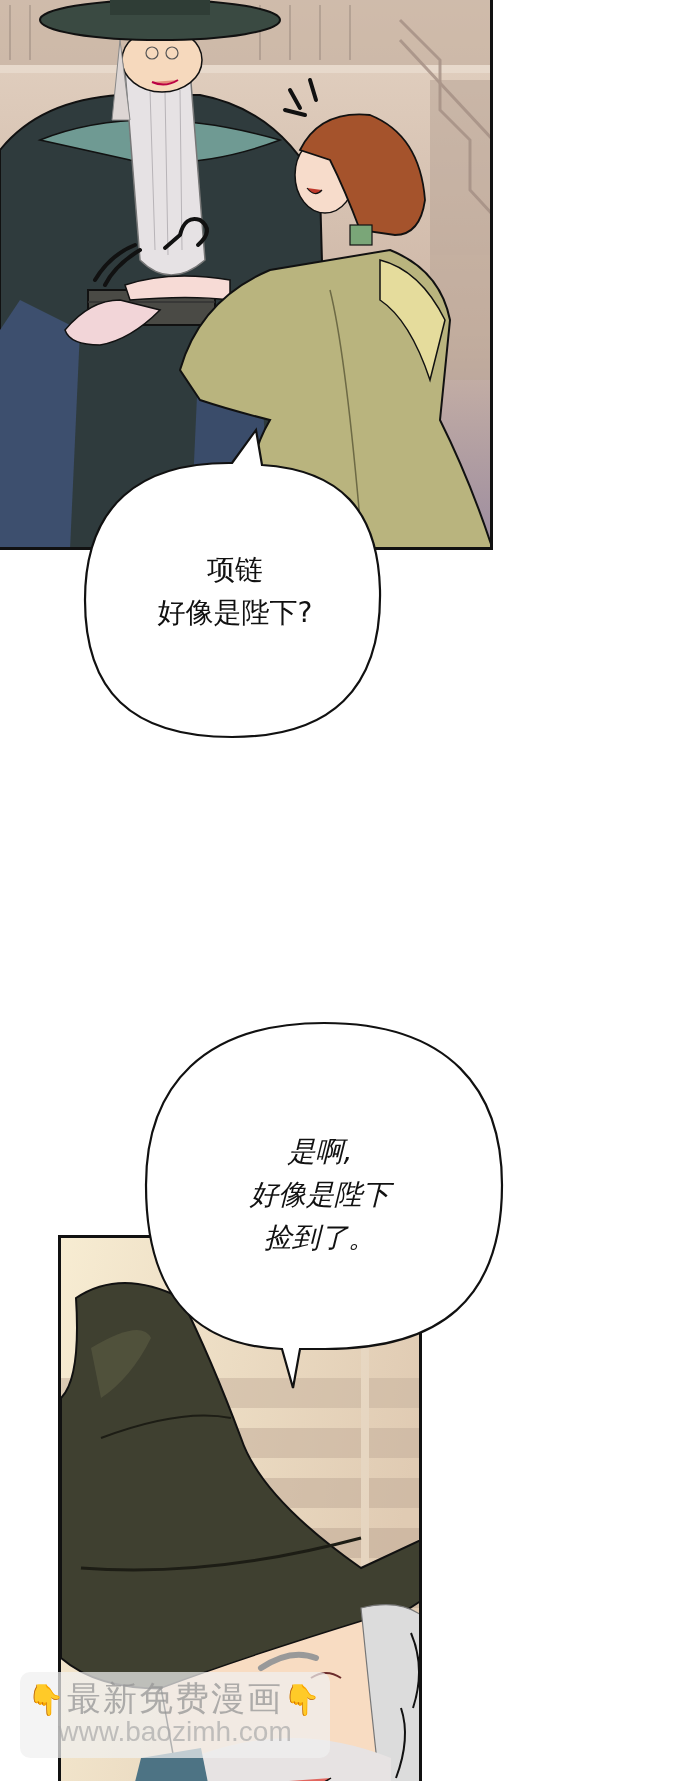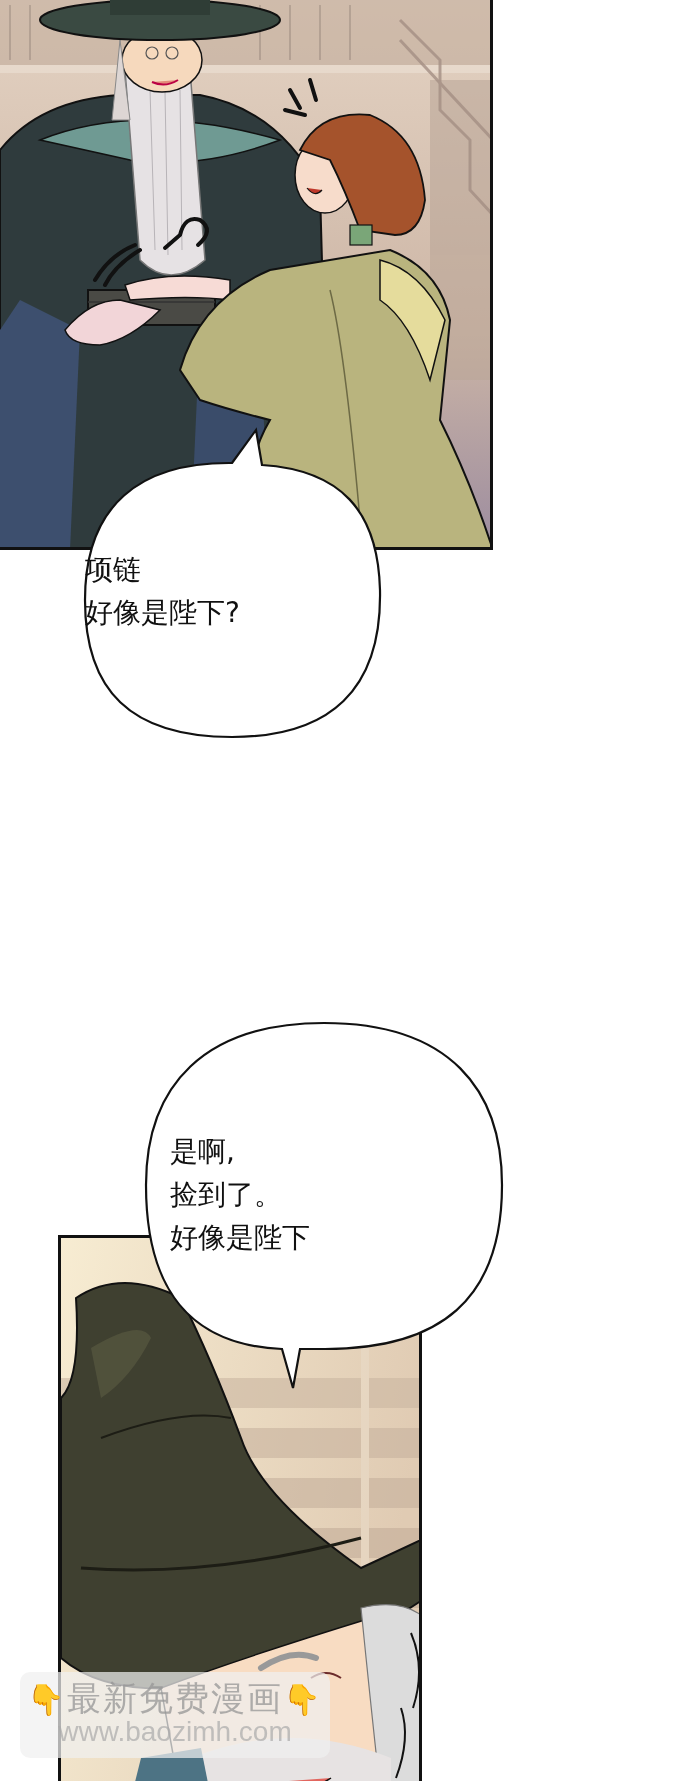--- a/index.html
+++ b/index.html
@@ -5,25 +5,25 @@
   html, body { margin: 0; padding: 0; background: #ffffff; }
   body { width: 690px; height: 1781px; position: relative; overflow: hidden;
          font-family: "DejaVu Sans", sans-serif; }
   .panel { position: absolute; overflow: hidden; box-sizing: border-box; }
   #panel1 { left: 0; top: 0; width: 493px; height: 550px;
             border-right: 3px solid #111; border-bottom: 3px solid #111; }
   #panel2 { left: 58px; top: 1235px; width: 364px; height: 560px;
             border-left: 3px solid #111; border-right: 3px solid #111; border-top: 3px solid #111; }
   .panel svg { position: absolute; left: 0; top: 0; }
   .bubble-svg { position: absolute; left: 0; top: 0; width: 690px; height: 1781px; pointer-events: none; }
-  .bubble-text { position: absolute; color: #111;
+  .bubble-text { position: absolute; text-align: center; color: #111;
                  font-family: "DejaVu Sans", sans-serif; font-size: 28px; line-height: 43px; }
   .bubble-text div { white-space: nowrap; }
   #b1text { left: 85px; width: 300px; top: 548px; }
-  #b2text { left: 170px; width: 300px; top: 1130px; }
+  #b2text { left: 170px; width: 300px; top: 1130px; font-style: italic; }
   #watermark { position: absolute; left: 20px; top: 1672px; width: 310px; height: 86px;
                background: rgba(240,240,240,0.72); border-radius: 10px; text-decoration: underline; }
   #wm-line1 { position: absolute; left: 0; top: 4px; width: 310px; text-align: center;
               font-size: 34px; color: rgba(150,150,150,0.75); letter-spacing: 2px; }
   #wm-line2 { position: absolute; left: 0; top: 44px; width: 310px; text-align: center;
               font-size: 28px; color: rgba(170,170,170,0.7); font-family: "Liberation Sans", sans-serif; }
   .hand { color: #f5b82e; font-size: 30px; }
 </style>
 </head>
 <body>
@@ -161,22 +161,22 @@
            C146,1085 205,1023 324,1023 Z" fill="#ffffff" stroke="#111" stroke-width="2.2"></path>
 </svg>
 
 <div id="b1text" class="bubble-text">
   <div>项链</div>
   <div>好像是陛下?</div>
 </div>
 
 <div id="b2text" class="bubble-text">
   <div>是啊,</div>
+  <div>好像是陛下</div>
   <div>捡到了。</div>
-  <div>好像是陛下</div>
 </div>
 
 <div id="watermark">
   <div id="wm-line1">
     <span class="hand">👇</span><span>最新免费漫画</span><span class="hand">👇</span>
   </div>
   <div id="wm-line2">www.baozimh.com</div>
 </div>
 
 </body></html>

